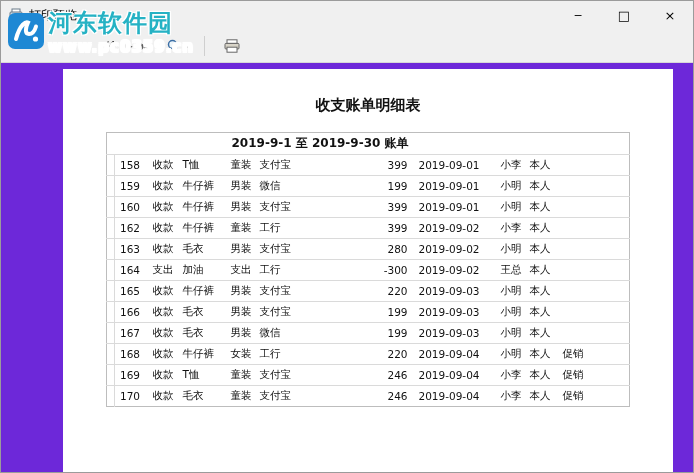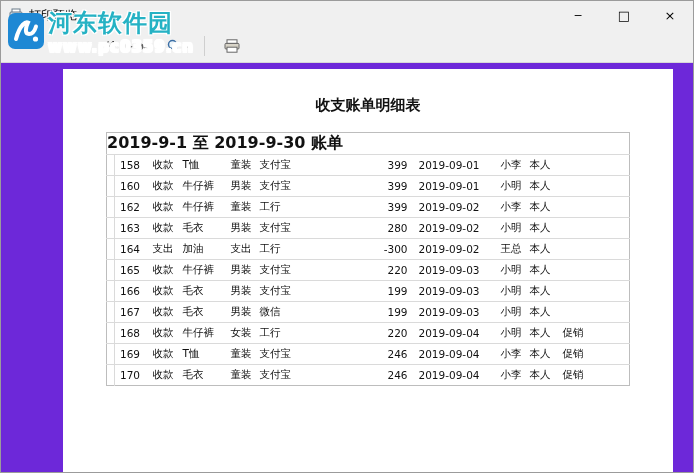--- a/index.html
+++ b/index.html
@@ -44,22 +44,22 @@
   .report-title { margin-top:27px; text-align:center; font-size:15px;
                   font-weight:600; color:#111; }
 
   .report-table { margin:17px 0 0 43px; width:523px; table-layout:fixed;
                   border-collapse:collapse; font-size:10.5px; color:#111;
                   border:1px solid #bdbdbd; }
   .report-table th, .report-table td { height:21px; font-weight:normal;
                   text-align:left; padding:0 0 0 5px;
                   border-top:1px solid #dadada;
                   overflow:hidden; white-space:nowrap; }
-  .report-table .period-row th { font-weight:bold; font-size:16px; height:22px;
-                  text-align:left; padding:0 96px 0 0; border-top:none; }
+  .report-table .period-row th { font-weight:bold; font-size:12px; height:22px;
+                  text-align:center; padding:0 96px 0 0; border-top:none; }
   .report-table .header-row th { height:22px; color:#222; }
   .report-table .marker { padding:0; border-right:1px solid #dadada; }
   .report-table .c5 { text-align:right; padding:0 6px 0 0; }
 
   
   .watermark { position:absolute; left:7px; top:9px; z-index:50;
                display:flex; align-items:flex-start; gap:4px;
                pointer-events:none; }
   .wm-logo { width:36px; height:36px; margin-top:3px; flex:0 0 auto; }
   .wm-name { font-size:24px; font-weight:bold; color:#25b2c4;
@@ -142,20 +142,33 @@
               <td class="c3">童装</td>
               <td class="c4">支付宝</td>
               <td class="c5">399</td>
               <td class="c6">2019-09-01</td>
               <td class="c7">小李</td>
               <td class="c8">本人</td>
               <td class="c9"></td>
             </tr>
             <tr>
               <td class="marker"></td>
+              <td class="c0">159</td>
+              <td class="c1">收款</td>
+              <td class="c2">牛仔裤</td>
+              <td class="c3">男装</td>
+              <td class="c4">微信</td>
+              <td class="c5">199</td>
+              <td class="c6">2019-09-01</td>
+              <td class="c7">小明</td>
+              <td class="c8">本人</td>
+              <td class="c9"></td>
+            </tr>
+            <tr>
+              <td class="marker"></td>
               <td class="c0">160</td>
               <td class="c1">收款</td>
               <td class="c2">牛仔裤</td>
               <td class="c3">男装</td>
               <td class="c4">支付宝</td>
               <td class="c5">399</td>
               <td class="c6">2019-09-01</td>
               <td class="c7">小明</td>
               <td class="c8">本人</td>
               <td class="c9"></td>

